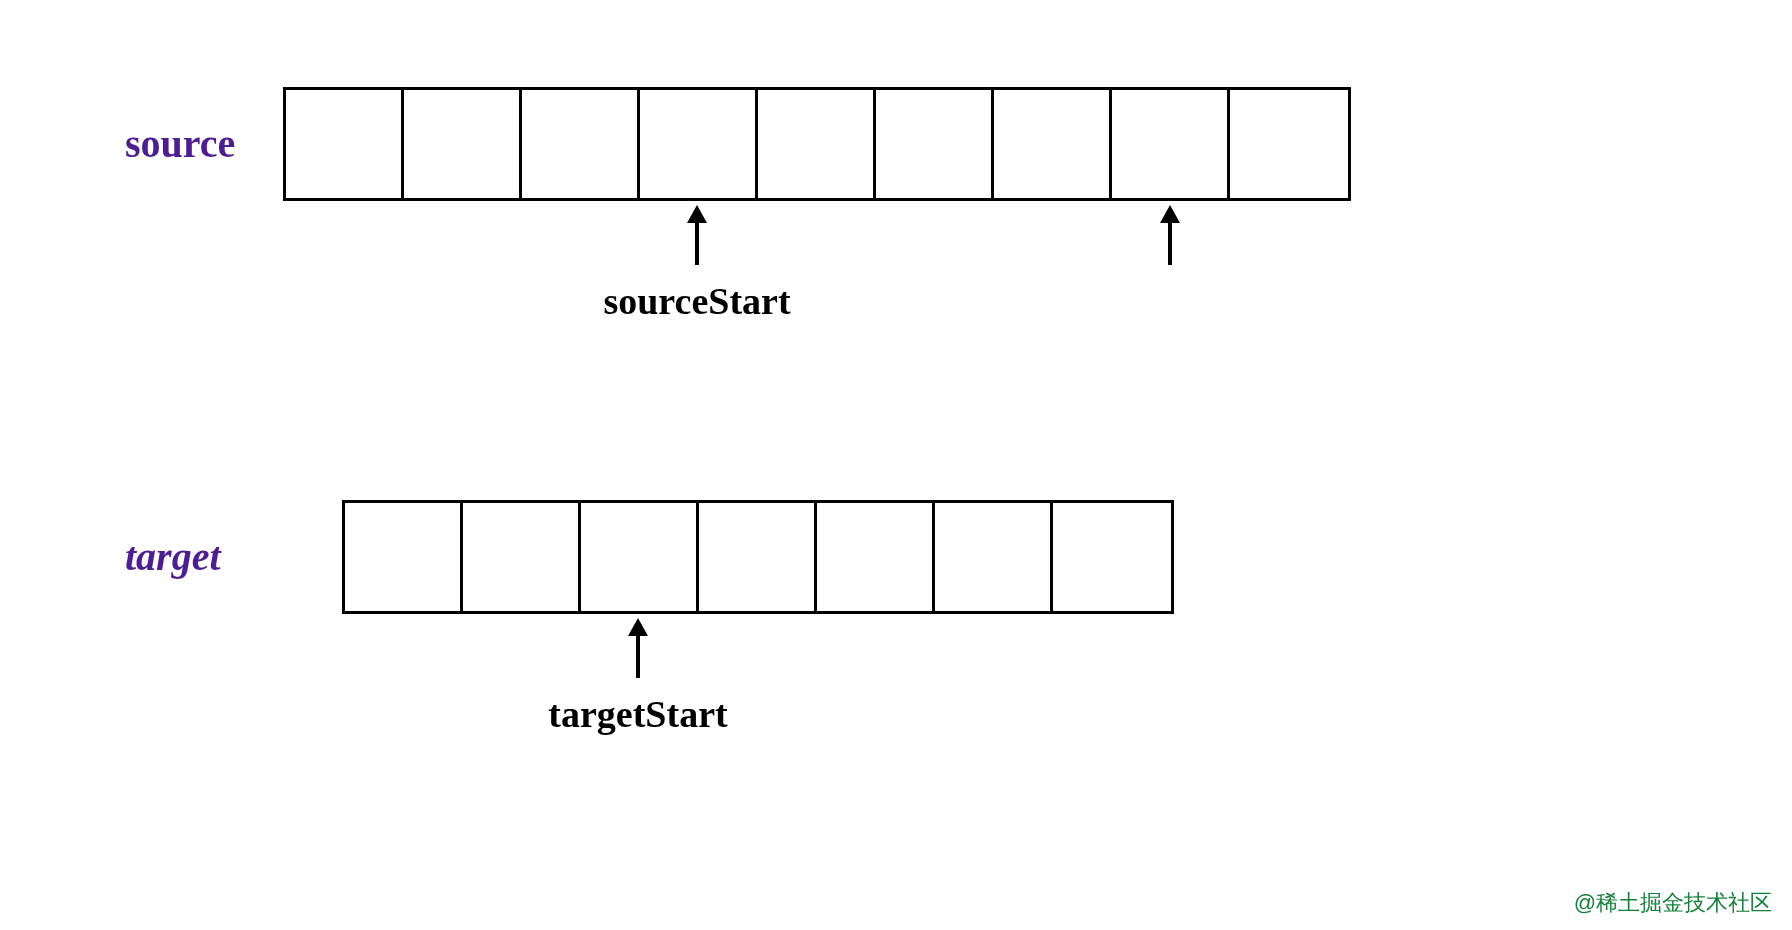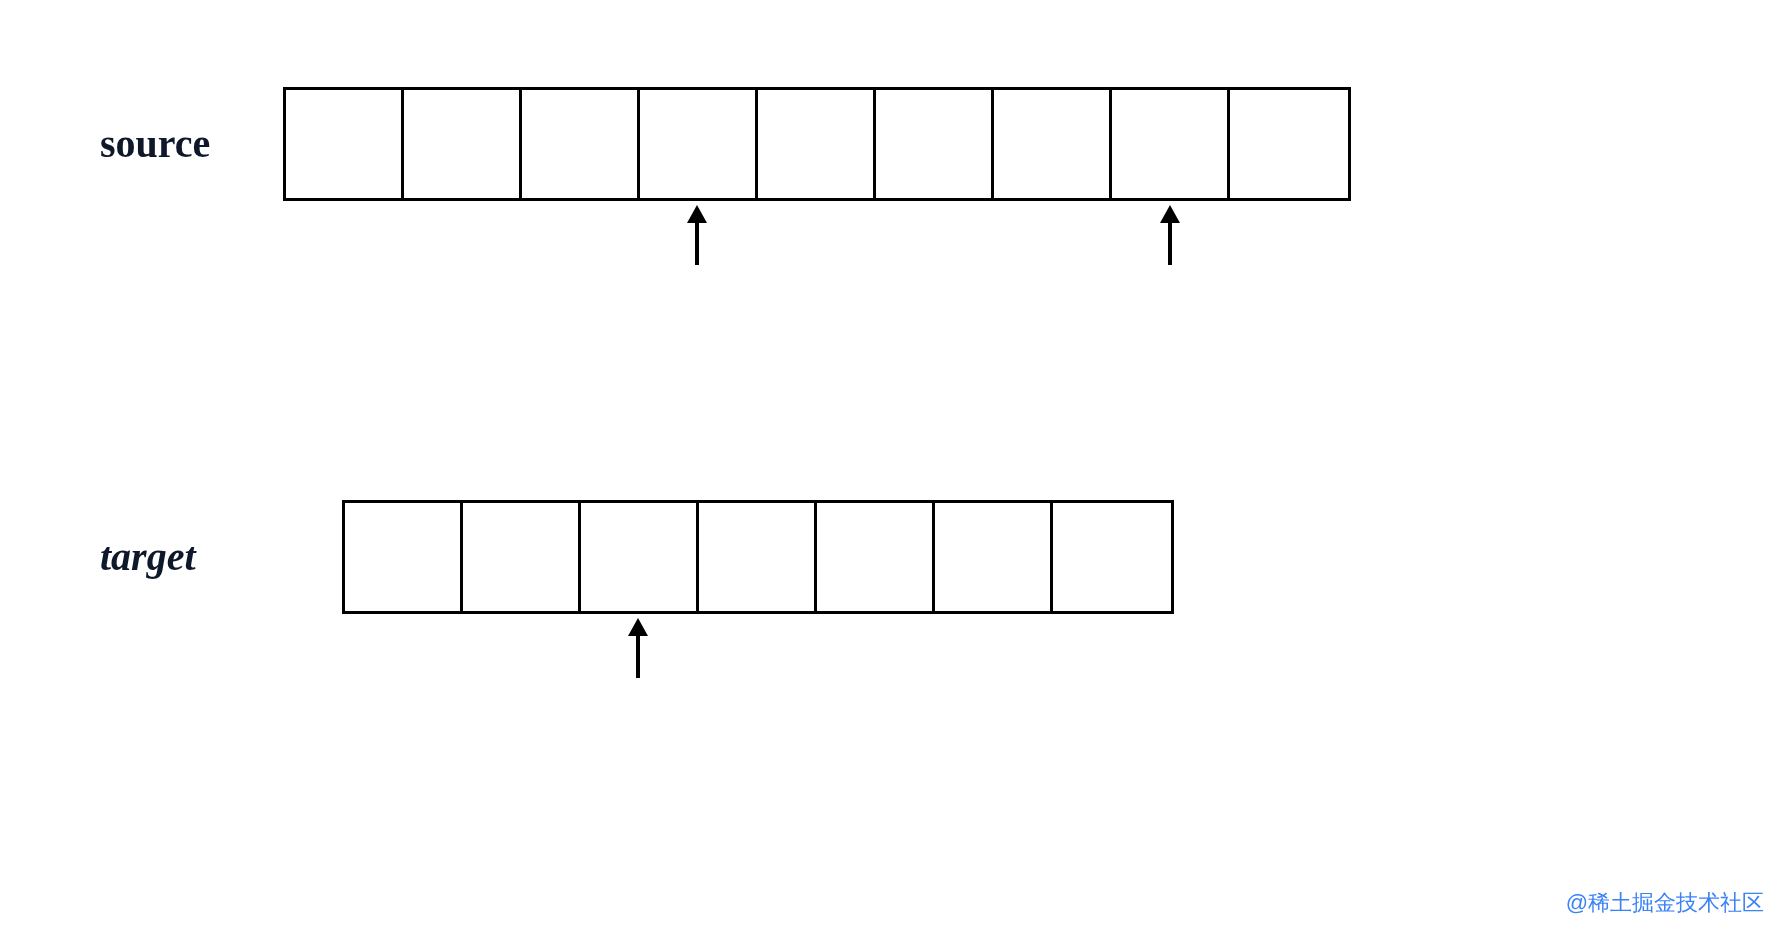--- a/index.html
+++ b/index.html
@@ -11,21 +11,22 @@
       width: 1792px;
       height: 930px;
       background: #ffffff;
       font-family: Georgia, 'Times New Roman', serif;
       position: relative;
     }
     .label {
       position: absolute;
       font-size: 40px;
       font-weight: bold;
-      color: #0f172a;
+      color: #4c1d95;
+      margin-left: 25px;
     }
     .array {
       position: absolute;
       display: flex;
       border: 3px solid #000;
     }
     .cell {
       border-right: 3px solid #000;
     }
     .cell:last-child {
@@ -44,24 +45,24 @@
     }
     .pointer-label {
       font-size: 38px;
       font-weight: bold;
       color: #000;
       margin-top: 10px;
       white-space: nowrap;
     }
     .watermark {
       position: absolute;
-      right: 28px;
+      right: 20px;
       bottom: 12px;
       font-size: 22px;
-      color: #3b82f6;
+      color: #15803d;
       font-family: sans-serif;
     }
   </style>
 </head>
 <body>
 
 <div class="label" id="source-label" style="left: 100px; top: 120px;">source</div>
 
 <div class="array" id="source-array" style="left: 283px; top: 87px;">
     <div class="cell" style="width: 118px; height: 108px;"></div>
@@ -74,20 +75,21 @@
     <div class="cell" style="width: 118px; height: 108px;"></div>
     <div class="cell" style="width: 118px; height: 108px;"></div>
   </div>
 
 <div class="pointer" id="p-source-start" style="left: 587px; top: 205px; width: 220px;">
   <span class="arrow">
     <svg width="24" height="60" viewBox="0 0 24 60">
       <path d="M12 0 L22 18 L14 18 L14 60 L10 60 L10 18 L2 18 Z" fill="#000"></path>
     </svg>
   </span>
+  <div class="pointer-label">sourceStart</div>
 </div>
 
 <div class="pointer" id="p-source-end" style="left: 1060px; top: 205px; width: 220px;">
   <span class="arrow">
     <svg width="24" height="60" viewBox="0 0 24 60">
       <path d="M12 0 L22 18 L14 18 L14 60 L10 60 L10 18 L2 18 Z" fill="#000"></path>
     </svg>
   </span>
 </div>
 
@@ -102,15 +104,16 @@
     <div class="cell" style="width: 118px; height: 108px;"></div>
     <div class="cell" style="width: 118px; height: 108px;"></div>
   </div>
 
 <div class="pointer" id="p-target-start" style="left: 528px; top: 618px; width: 220px;">
   <span class="arrow">
     <svg width="24" height="60" viewBox="0 0 24 60">
       <path d="M12 0 L22 18 L14 18 L14 60 L10 60 L10 18 L2 18 Z" fill="#000"></path>
     </svg>
   </span>
+  <div class="pointer-label">targetStart</div>
 </div>
 
 <div class="watermark">@稀土掘金技术社区</div>
 
 </body></html>

